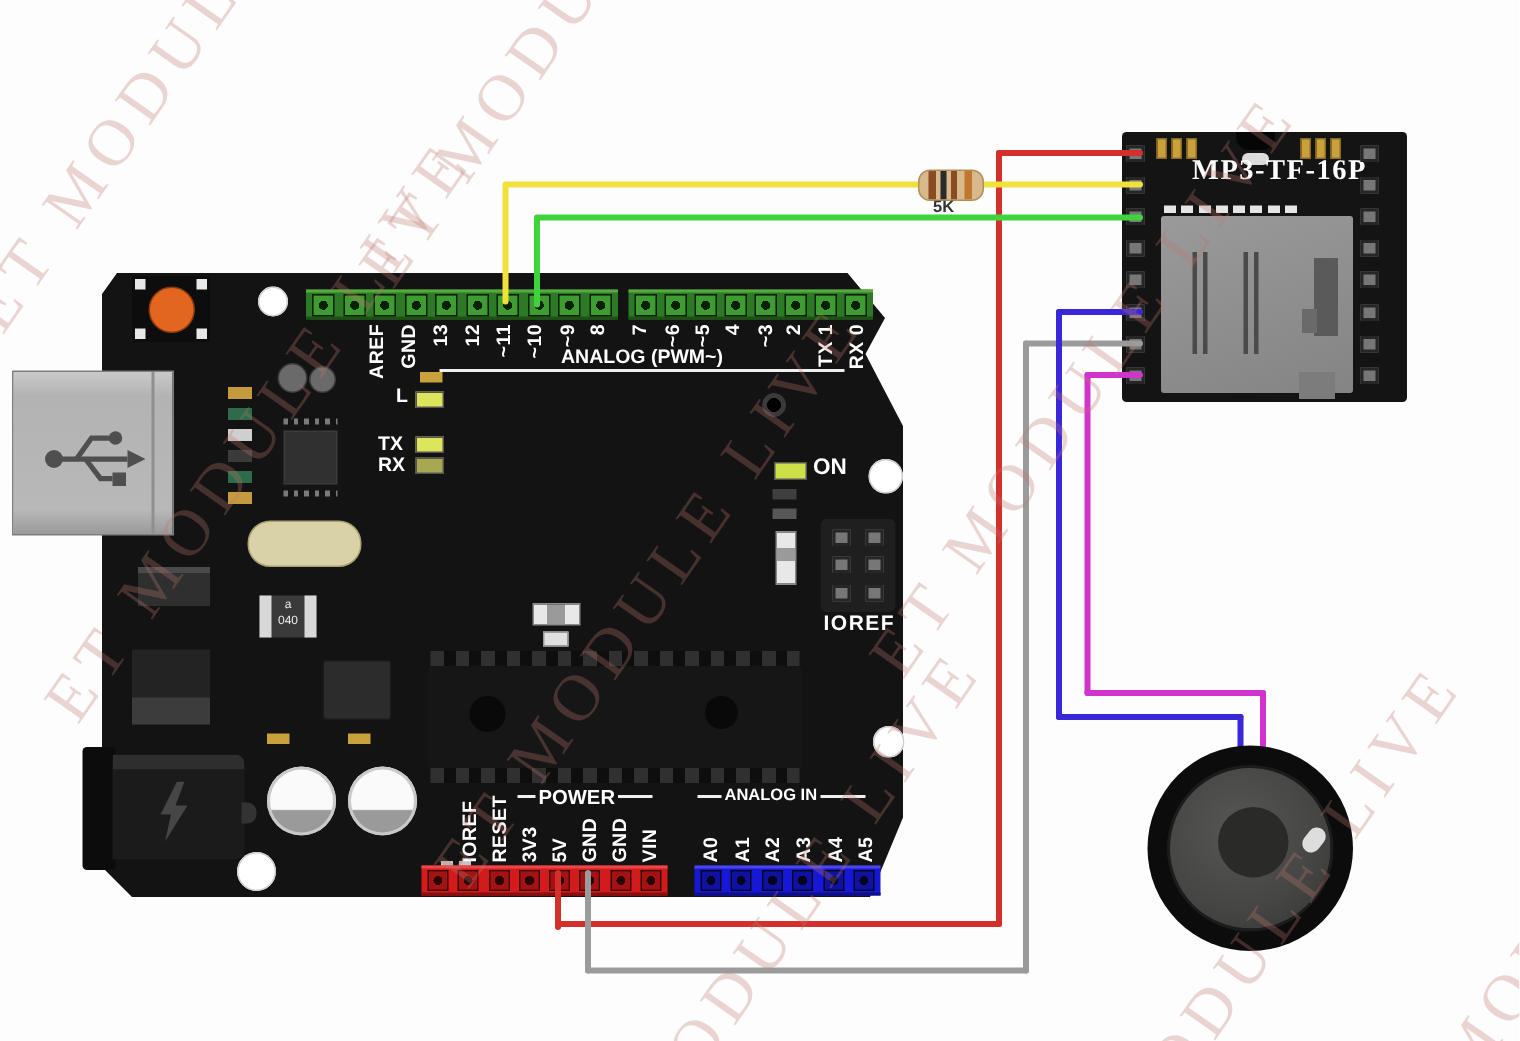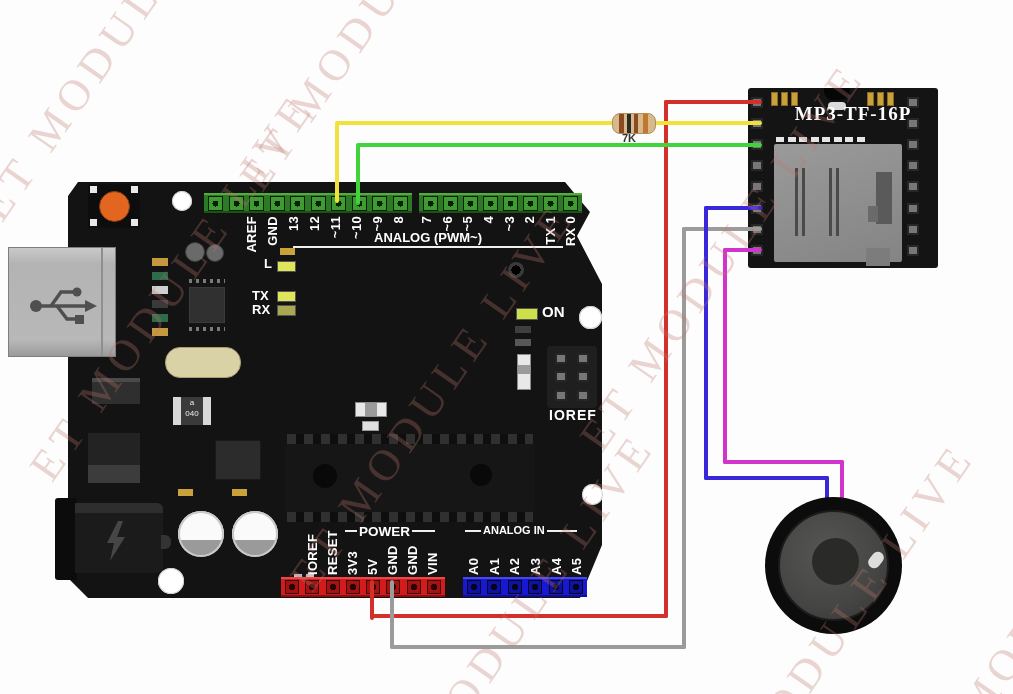--- a/index.html
+++ b/index.html
@@ -293,21 +293,21 @@
 
   <div class="ws" style="left: 356px; top: 143px; width: 406px; height: 4px; background: rgb(63, 212, 60);"></div>
   <div class="ws" style="left: 356px; top: 145px; width: 4px; height: 60px; background: rgb(63, 212, 60);"></div>
 
   <div class="abs" style="left:612px;top:113px;width:42px;height:19px;background:#d7b98c;border:1px solid #b08f5c;border-radius:8px;overflow:hidden;">
     <div class="abs" style="left:6px;top:0;width:5px;height:19px;background:#8a4a22;"></div>
     <div class="abs" style="left:14px;top:0;width:4px;height:19px;background:#2b2b2b;"></div>
     <div class="abs" style="left:21px;top:0;width:4px;height:19px;background:#8a4a22;"></div>
     <div class="abs" style="left:30px;top:0;width:5px;height:19px;background:#c07830;"></div>
   </div>
-  <span class="abs" style="left:622px;top:132px;font-size:11px;font-weight:bold;color:#333;">7K</span>
+  <span class="abs" style="left:622px;top:132px;font-size:11px;font-weight:bold;color:#333;">5K</span>
 
   <div class="abs" style="left:765px;top:497px;width:137px;height:137px;border-radius:50%;background:#0c0c0c;">
     <div class="abs" style="left:13px;top:13px;width:111px;height:111px;border-radius:50%;background:radial-gradient(circle at 42% 38%,#565654,#454543 60%,#333331);border:2px solid #1c1c1c;box-sizing:border-box;"></div>
     <div class="abs" style="left:47px;top:41px;width:47px;height:47px;border-radius:50%;background:#2a2a28;"></div>
     <div class="abs" style="left:105px;top:54px;width:12px;height:18px;border-radius:6px;background:#f2f2f2;opacity:.88;transform:rotate(38deg);"></div>
   </div>
 
   <div class="wm" style="left:-10px;top:190px;">ET MODULE LIVE</div>
   <div class="wm" style="left:250px;top:160px;">ET MODULE LIVE</div>
   <div class="wm" style="left:40px;top:450px;">ET MODULE LIVE</div>

